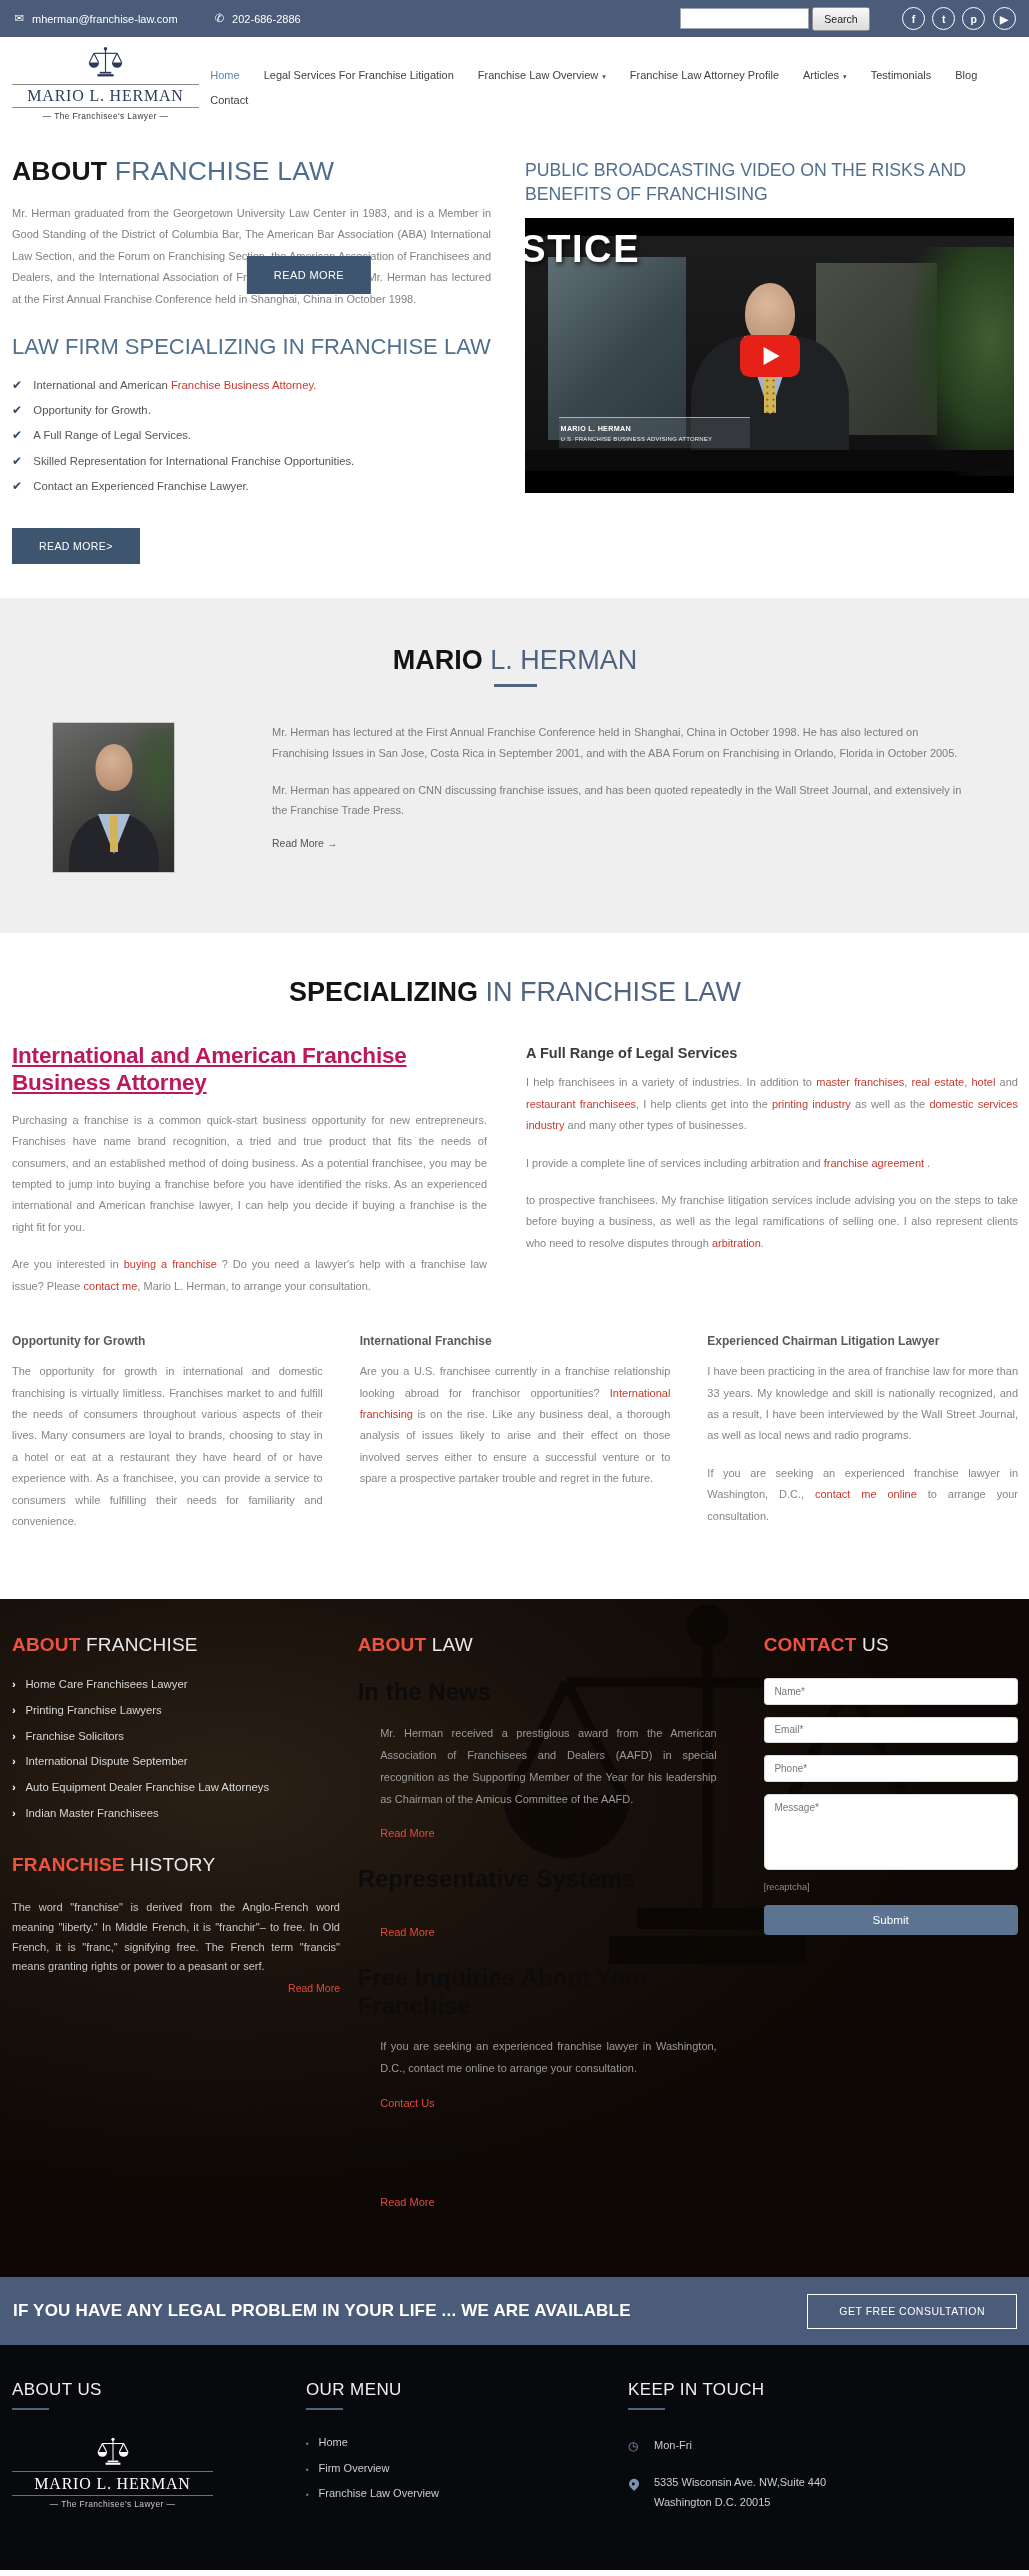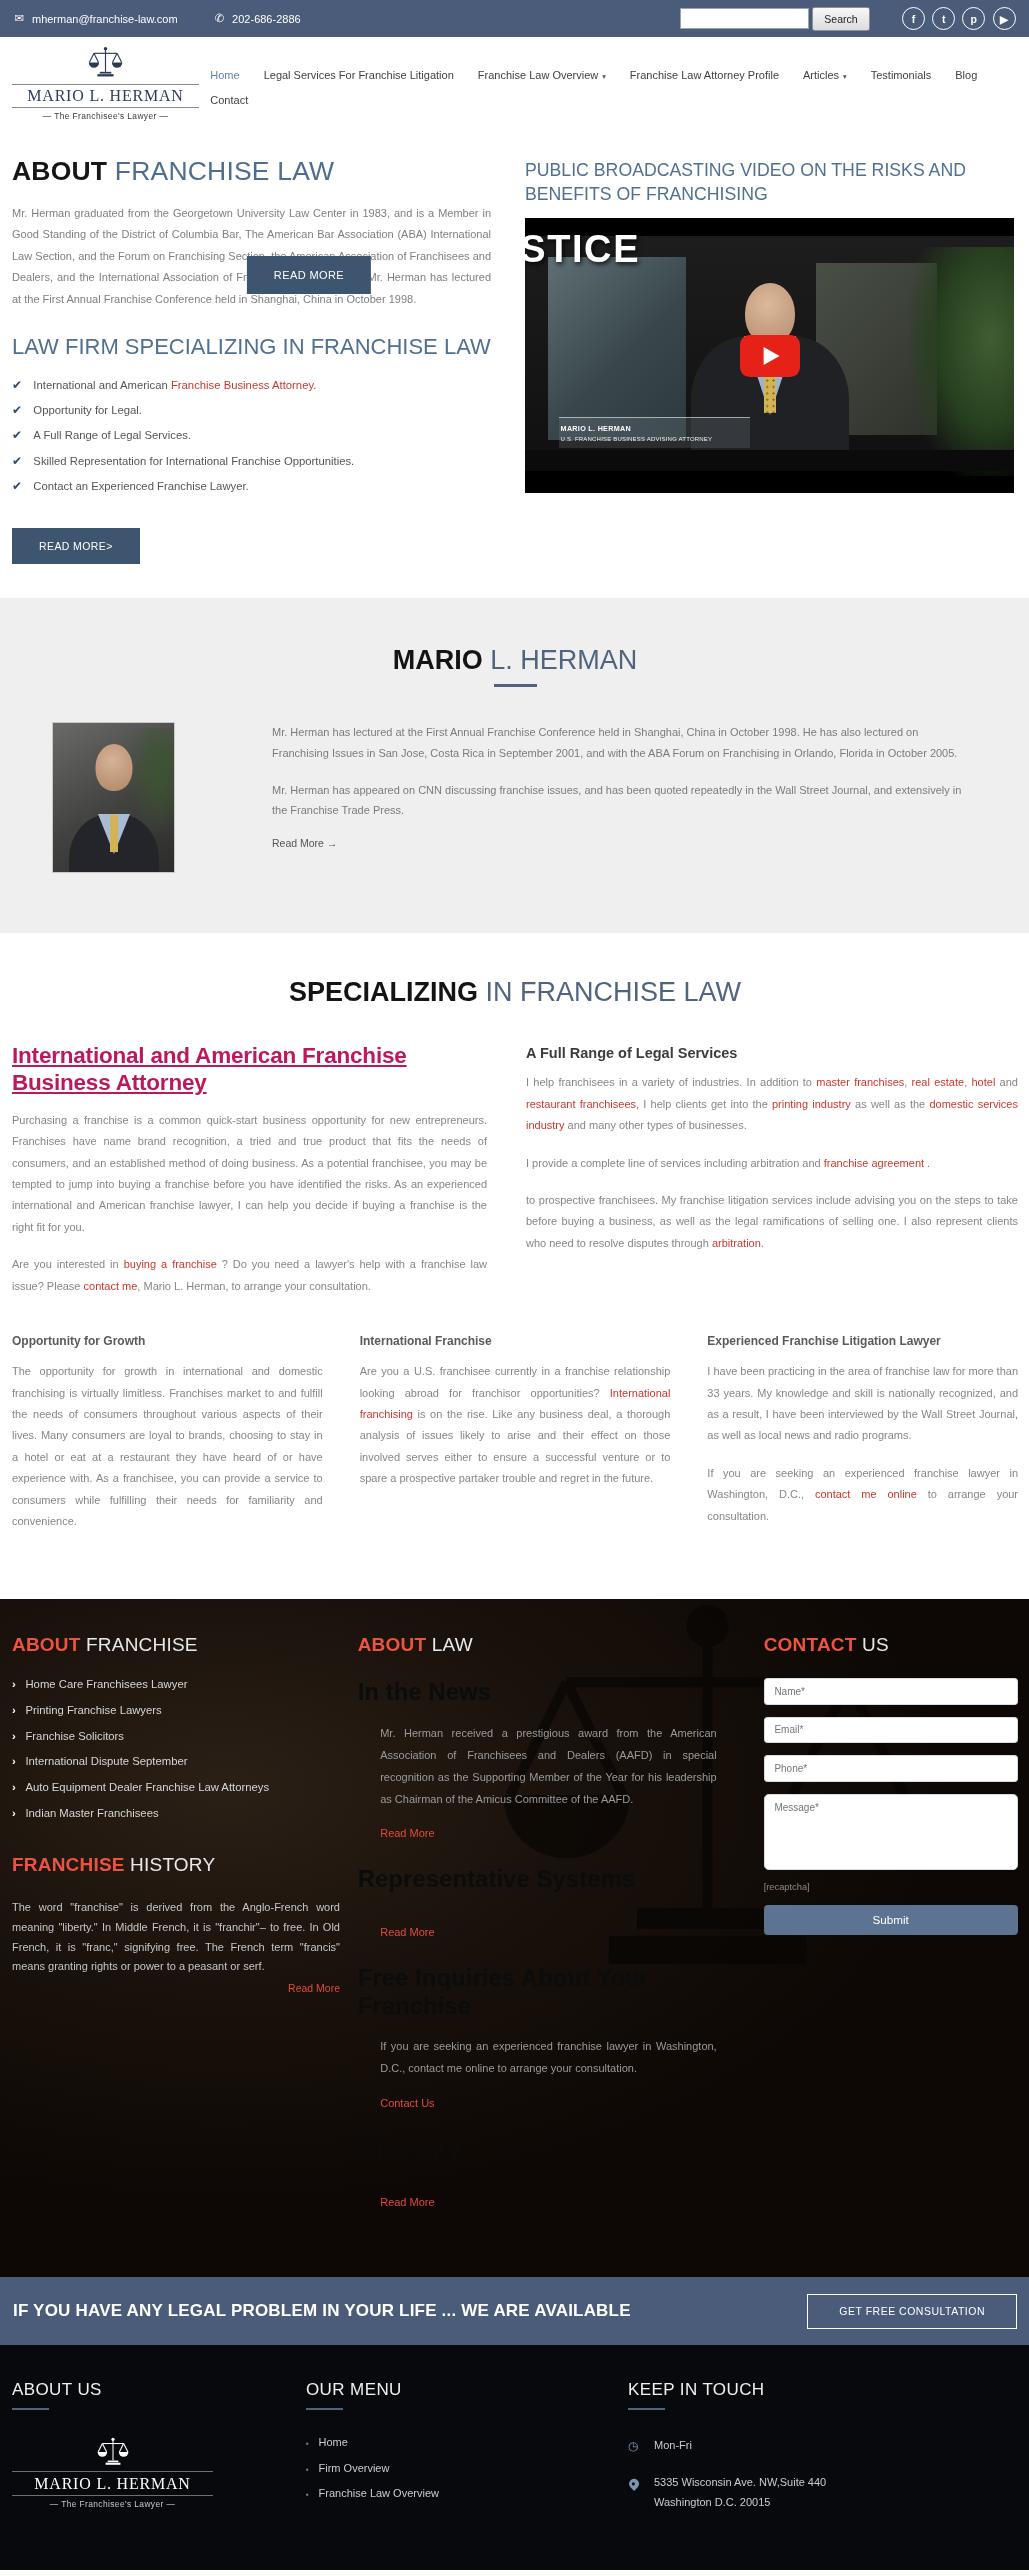--- a/index.html
+++ b/index.html
@@ -225,21 +225,21 @@
 <div class="sec-main">
   <div class="main-left">
     <h1 class="h1"><b>ABOUT</b><span> FRANCHISE LAW</span></h1>
     <div class="about-para">
       <p>Mr. Herman graduated from the Georgetown University Law Center in 1983, and is a Member in Good Standing of the District of Columbia Bar, The American Bar Association (ABA) International Law Section, and the Forum on Franchising Section, the American Association of Franchisees and Dealers, and the International Association of Franchisees and Dealers. Mr. Herman has lectured at the First Annual Franchise Conference held in Shanghai, China in October 1998.</p>
       <span class="overlay-btn">READ MORE</span>
     </div>
     <h2 class="h2-law">LAW FIRM SPECIALIZING IN FRANCHISE LAW</h2>
     <ul class="checks">
       <li><span class="chk">✔</span><span>International and American </span><span class="link-red">Franchise Business Attorney.</span></li>
-      <li><span class="chk">✔</span><span>Opportunity for Legal.</span></li>
+      <li><span class="chk">✔</span><span>Opportunity for Growth.</span></li>
       <li><span class="chk">✔</span><span>A Full Range of Legal Services.</span></li>
       <li><span class="chk">✔</span><span>Skilled Representation for International Franchise Opportunities.</span></li>
       <li><span class="chk">✔</span><span>Contact an Experienced Franchise Lawyer.</span></li>
     </ul>
     <span class="btn-slate">READ MORE&gt;</span>
   </div>
   <div class="main-right">
     <h2 class="h2-video">PUBLIC BROADCASTING VIDEO ON THE RISKS AND BENEFITS OF FRANCHISING</h2>
     <div class="video">
       <div class="studio">
@@ -299,21 +299,21 @@
   <div class="three-col">
     <div class="tcol">
       <h4>Opportunity for Growth</h4>
       <p>The opportunity for growth in international and domestic franchising is virtually limitless. Franchises market to and fulfill the needs of consumers throughout various aspects of their lives. Many consumers are loyal to brands, choosing to stay in a hotel or eat at a restaurant they have heard of or have experience with. As a franchisee, you can provide a service to consumers while fulfilling their needs for familiarity and convenience.</p>
     </div>
     <div class="tcol">
       <h4>International Franchise</h4>
       <p><span>Are you a U.S. franchisee currently in a franchise relationship looking abroad for franchisor opportunities? </span><span class="link-red">International franchising</span><span> is on the rise. Like any business deal, a thorough analysis of issues likely to arise and their effect on those involved serves either to ensure a successful venture or to spare a prospective partaker trouble and regret in the future.</span></p>
     </div>
     <div class="tcol">
-      <h4>Experienced Franchise Litigation Lawyer</h4>
+      <h4>Experienced Chairman Litigation Lawyer</h4>
       <p>I have been practicing in the area of franchise law for more than 33 years. My knowledge and skill is nationally recognized, and as a result, I have been interviewed by the Wall Street Journal, as well as local news and radio programs.</p>
       <p><span>If you are seeking an experienced franchise lawyer in Washington, D.C., </span><span class="link-red">contact me online</span><span> to arrange your consultation.</span></p>
     </div>
   </div>
 </div>
 
 <div class="sec-dark">
   <div class="dark-deco">
     <svg viewBox="0 0 64 58" width="451" height="410">
       <g stroke="currentColor" fill="none" stroke-width="1.4">

